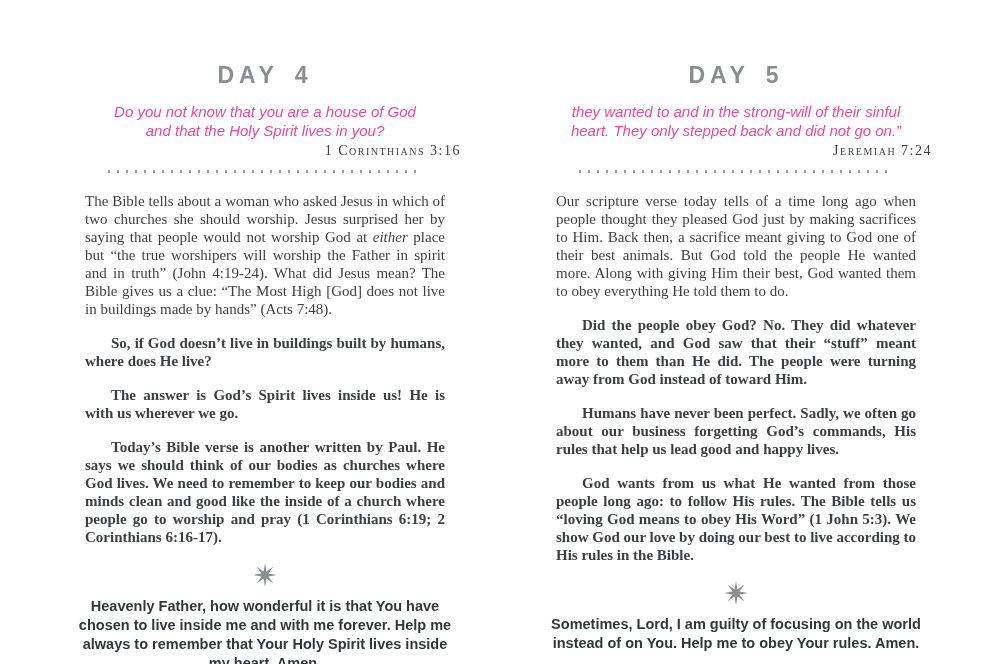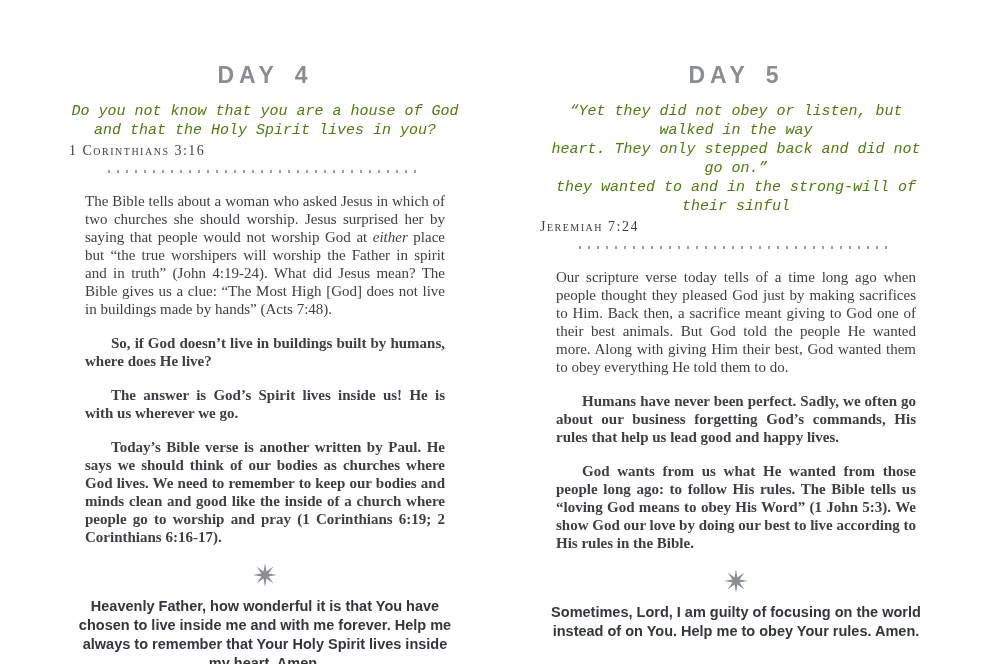--- a/index.html
+++ b/index.html
@@ -29,30 +29,30 @@
     font-family:"Liberation Sans", sans-serif;
     font-weight:bold;
     font-size:23px;
     line-height:24px;
     letter-spacing:5px;
     word-spacing:5px;
     color:var(--heading-gray);
   }
   .verse{
     text-align:center;
-    font-family:Liberation Mono, monospace;
+    font-family:Liberation Sans, sans-serif;
     font-style:italic;
     font-size:15px;
     line-height:19px;
-    color:#4d7c0f;
+    color:#ec4899;
   }
   .verse-line{display:block;}
   .reference{
     margin-top:3px;
-    text-align:left;
+    text-align:right;
     font-variant:small-caps;
     letter-spacing:1.5px;
     font-size:14px;
     color:#3b3f42;
   }
   .dots{
     margin:11px auto 0 auto;
     width:314px;
     height:3px;
     background:repeating-linear-gradient(to right,
@@ -115,28 +115,28 @@
       <svg class="star" viewBox="0 0 24 24" aria-hidden="true">
         <polygon points="12,1 13.34,8.77 19.78,4.22 15.23,10.66 23,12 15.23,13.34 19.78,19.78 13.34,15.23 12,23 10.66,15.23 4.22,19.78 8.77,13.34 1,12 8.77,10.66 4.22,4.22 10.66,8.77"></polygon>
       </svg>
     </div>
     <div class="prayer">Heavenly Father, how wonderful it is that You have chosen to live inside me and with me forever. Help me always to remember that Your Holy Spirit lives inside my heart. Amen.</div>
   </section>
 
   <section class="page" id="page-right">
     <h2 class="day-heading">DAY 5</h2>
     <div class="verse">
-        <div class="verse-line">“Yet they did not obey or listen, but walked in the way</div>
+        <div class="verse-line">they wanted to and in the strong-will of their sinful</div>
         <div class="verse-line">heart. They only stepped back and did not go on.”</div>
-        <div class="verse-line">they wanted to and in the strong-will of their sinful</div>
       </div>
     <div class="reference">Jeremiah 7:24</div>
     <div class="dots"></div>
     <div class="body-text">
         <p class="para"><span>Our scripture verse today tells of a time long ago when people thought they pleased God just by making sacrifices to Him. Back then, a sacrifice meant giving to God one of their best animals. But God told the people He wanted more. Along with giving Him their best, God wanted them to obey everything He told them to do.</span></p>
+        <p class="para indent"><span>Did the people obey God? No. They did whatever they wanted, and God saw that their “stuff” meant more to them than He did. The people were turning away from God instead of toward Him.</span></p>
         <p class="para indent"><span>Humans have never been perfect. Sadly, we often go about our business forgetting God’s commands, His rules that help us lead good and happy lives.</span></p>
         <p class="para indent"><span>God wants from us what He wanted from those people long ago: to follow His rules. The Bible tells us “loving God means to obey His Word” (1 John 5:3). We show God our love by doing our best to live according to His rules in the Bible.</span></p>
       </div>
     <div class="star-wrap">
       <svg class="star" viewBox="0 0 24 24" aria-hidden="true">
         <polygon points="12,1 13.34,8.77 19.78,4.22 15.23,10.66 23,12 15.23,13.34 19.78,19.78 13.34,15.23 12,23 10.66,15.23 4.22,19.78 8.77,13.34 1,12 8.77,10.66 4.22,4.22 10.66,8.77"></polygon>
       </svg>
     </div>
     <div class="prayer">Sometimes, Lord, I am guilty of focusing on the world instead of on You. Help me to obey Your rules. Amen.</div>
   </section>

